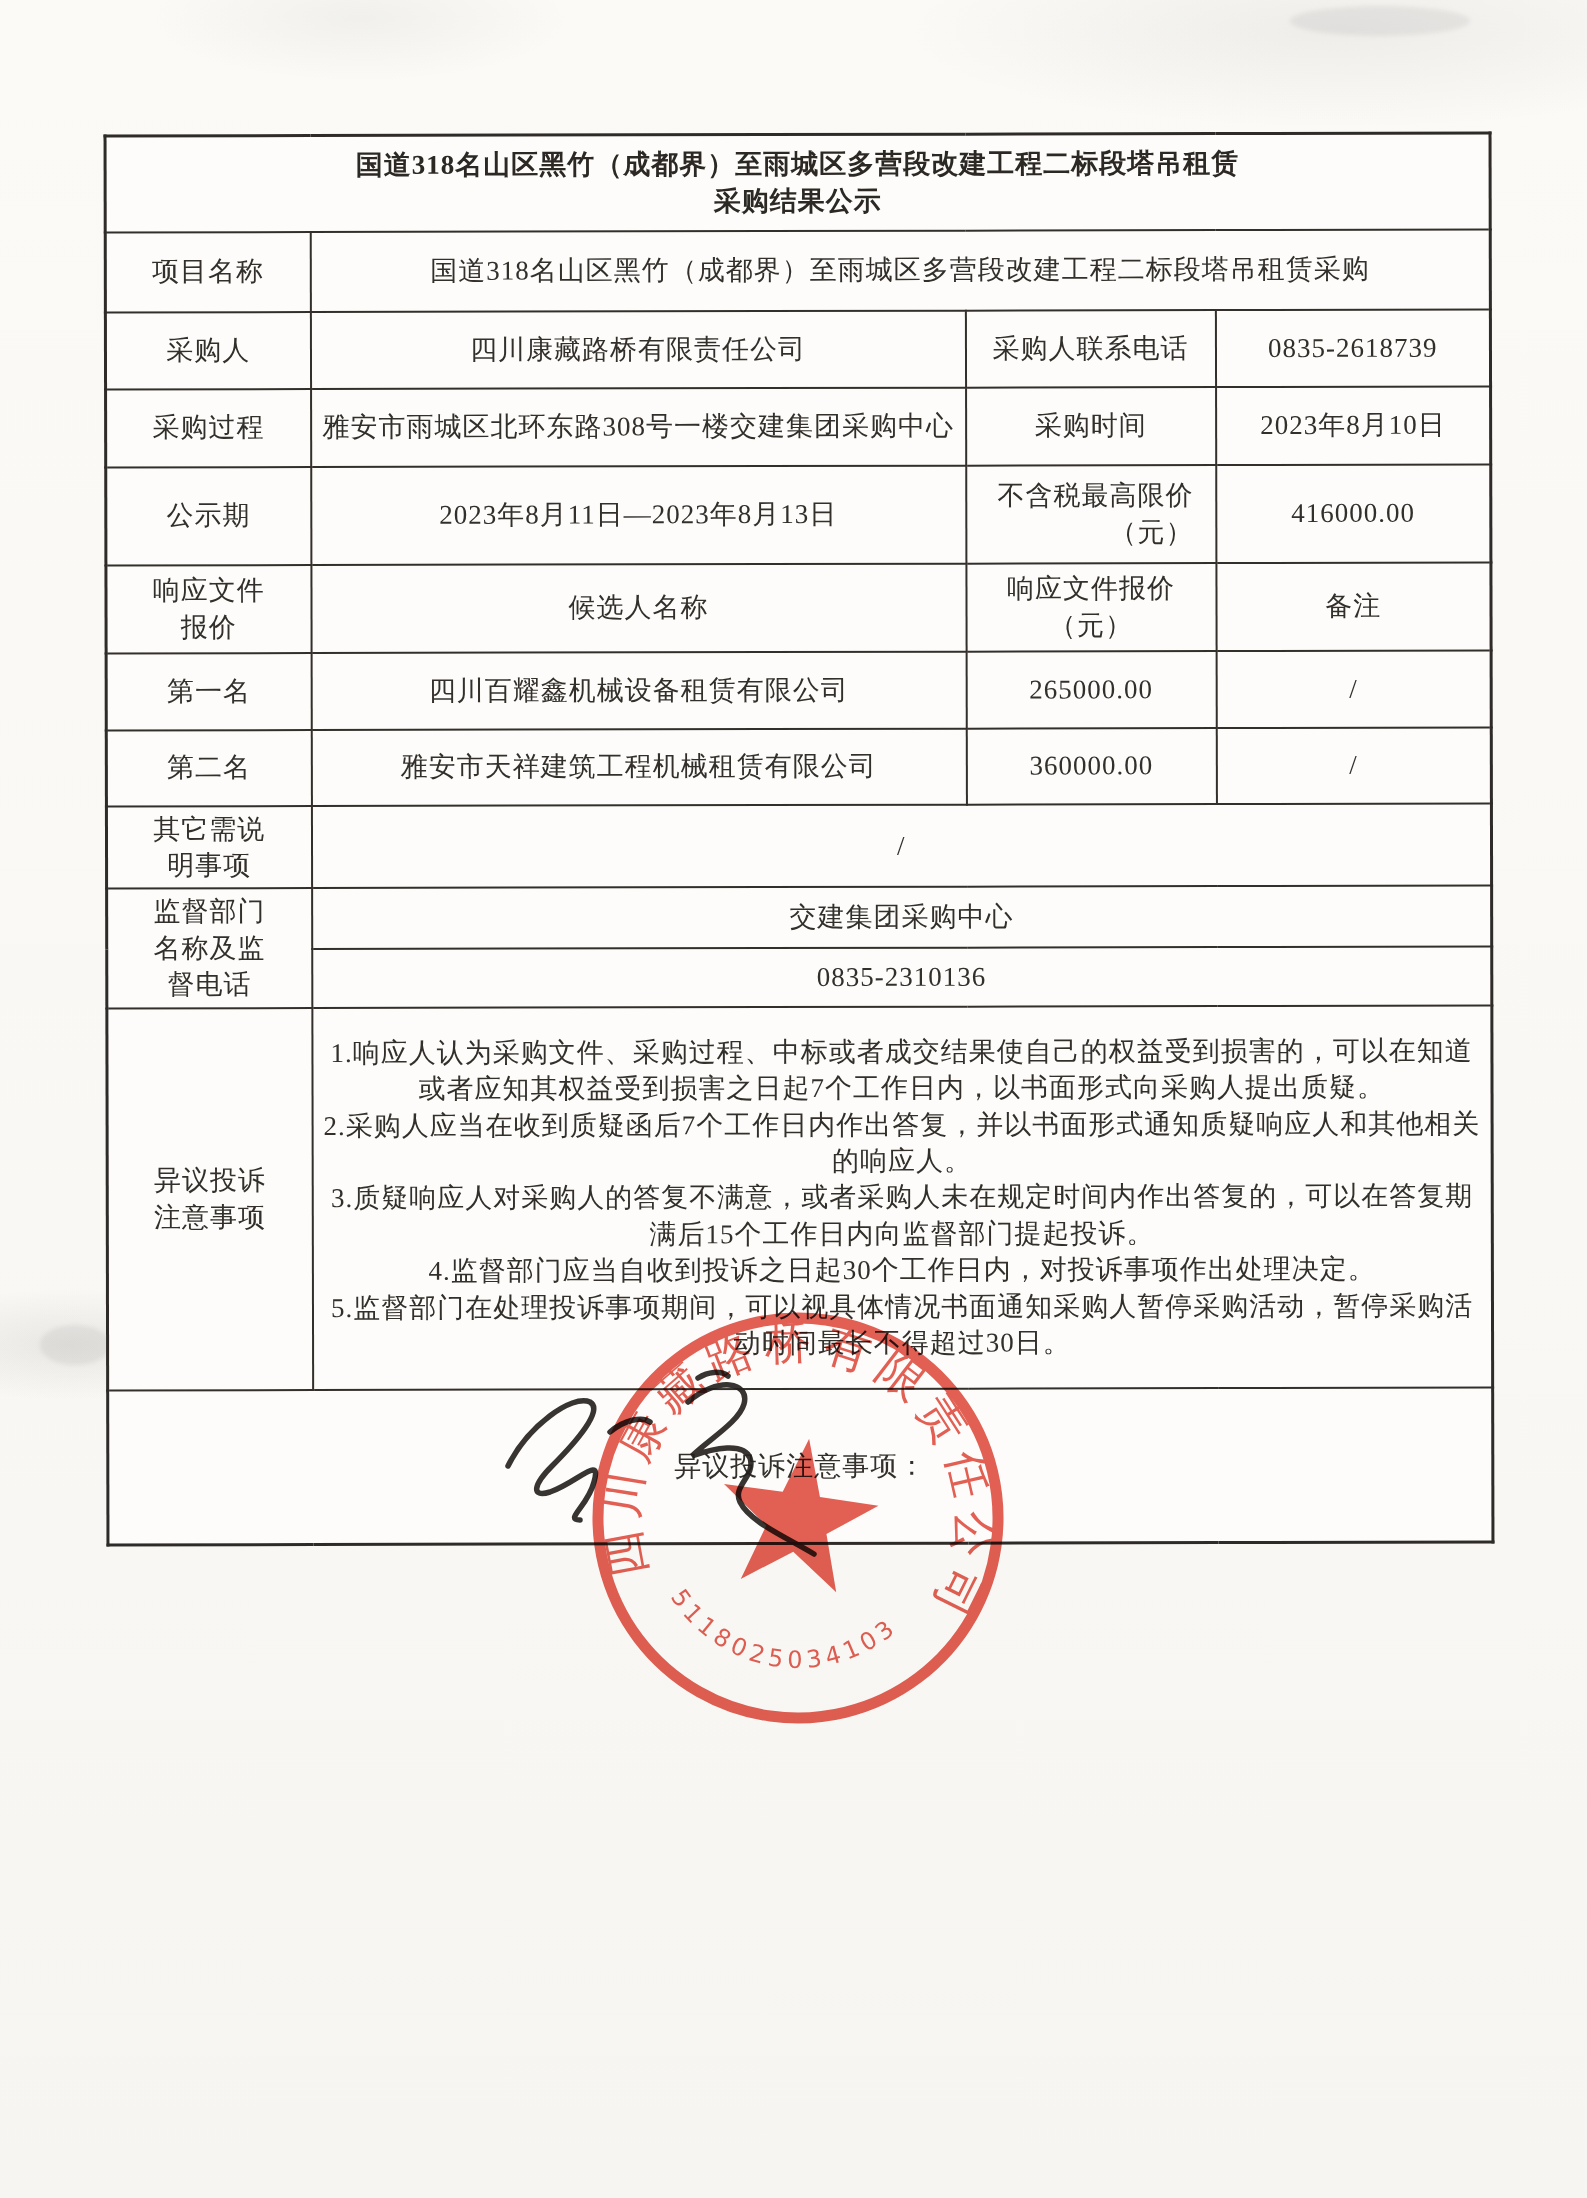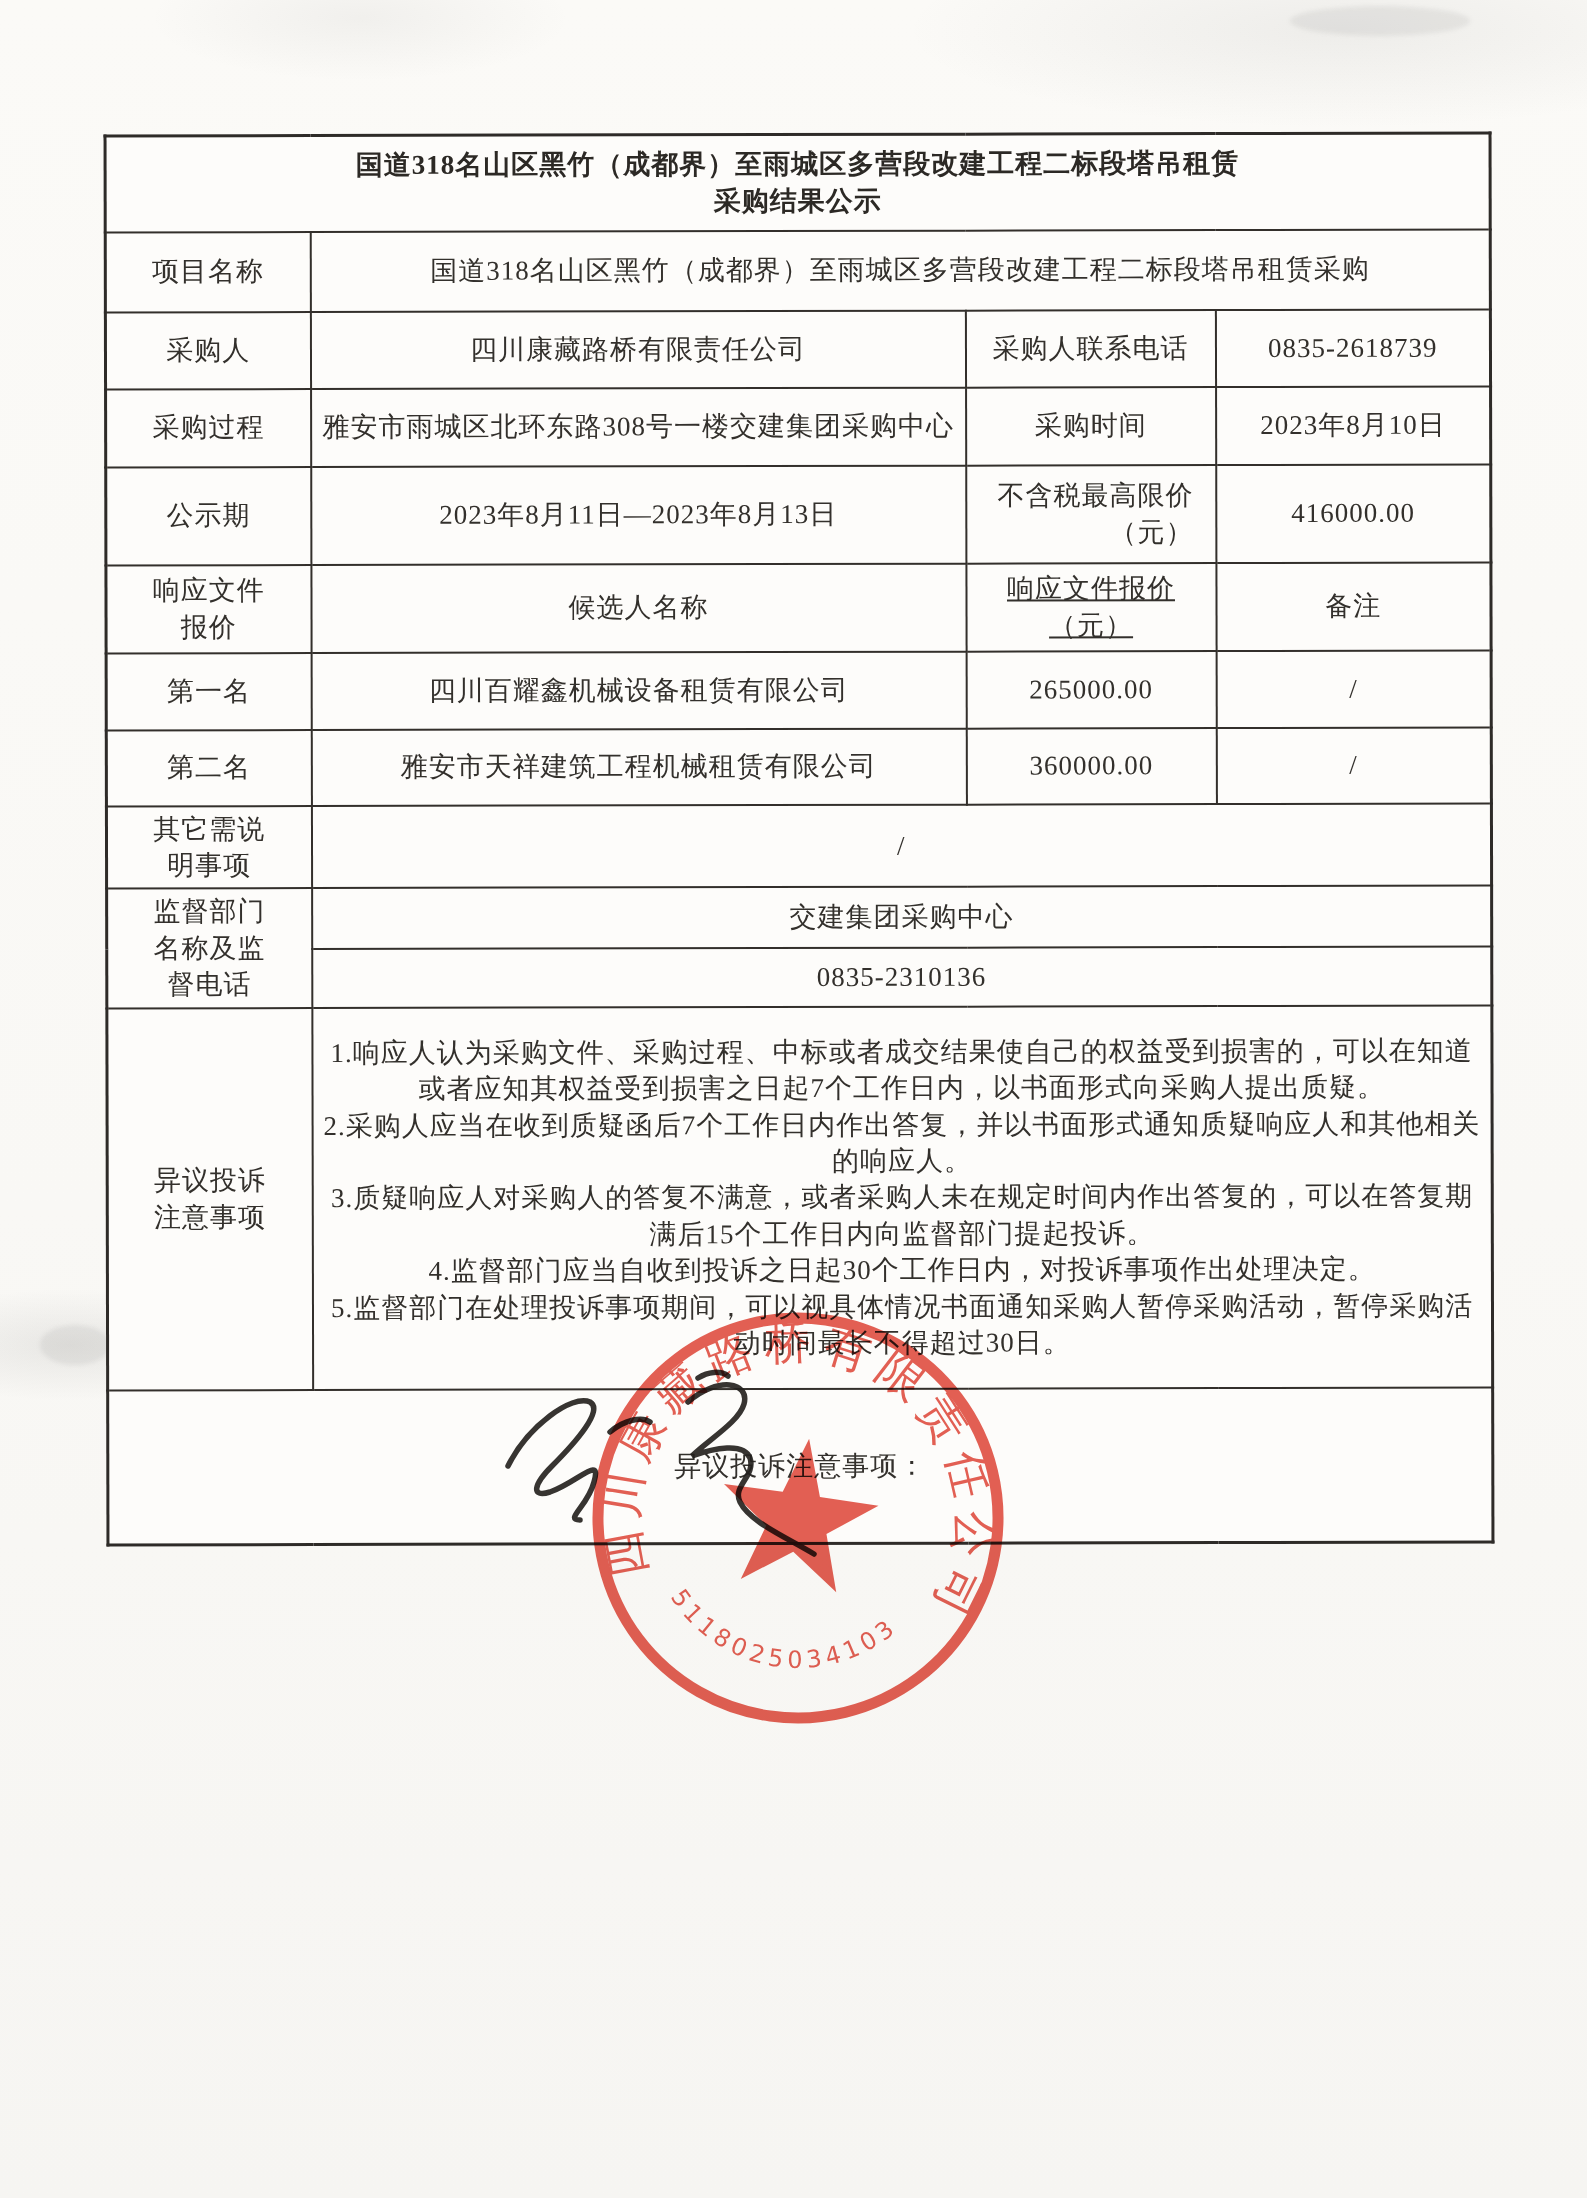--- a/index.html
+++ b/index.html
@@ -34,21 +34,21 @@
     text-align:center;vertical-align:middle;
     font-size:27px;line-height:1.35;
     padding:4px 8px;
     letter-spacing:1px;
   }
   td.title-cell{
     font-size:37px;font-weight:bold;letter-spacing:2px;line-height:1.3;
     padding:8px 4px;color:#2c2925;
   }
   .wrap-narrow{display:inline-block;width:4.4em;text-align:center;}
-  .wrap-mid{display:inline-block;width:6.8em;text-align:center;text-decoration:underline;}
+  .wrap-mid{display:inline-block;width:6.8em;text-align:center;}
   .wrap-wide{display:inline-block;width:7.6em;text-align:right;}
   td.left{text-align:left;padding-left:6px;padding-right:6px;}
   td.obj-cell{
     text-align:left;vertical-align:middle;font-size:26.5px;line-height:1.5;
     padding:10px 10px 10px 8px;letter-spacing:0.5px;
   }
   .obj-item{margin:0;}
   .slash{font-size:31px;}
   td.sign-cell{text-align:left;vertical-align:middle;padding-left:14px;font-size:28px;}
   .signature-svg{position:absolute;left:492px;top:1368px;z-index:3;}

